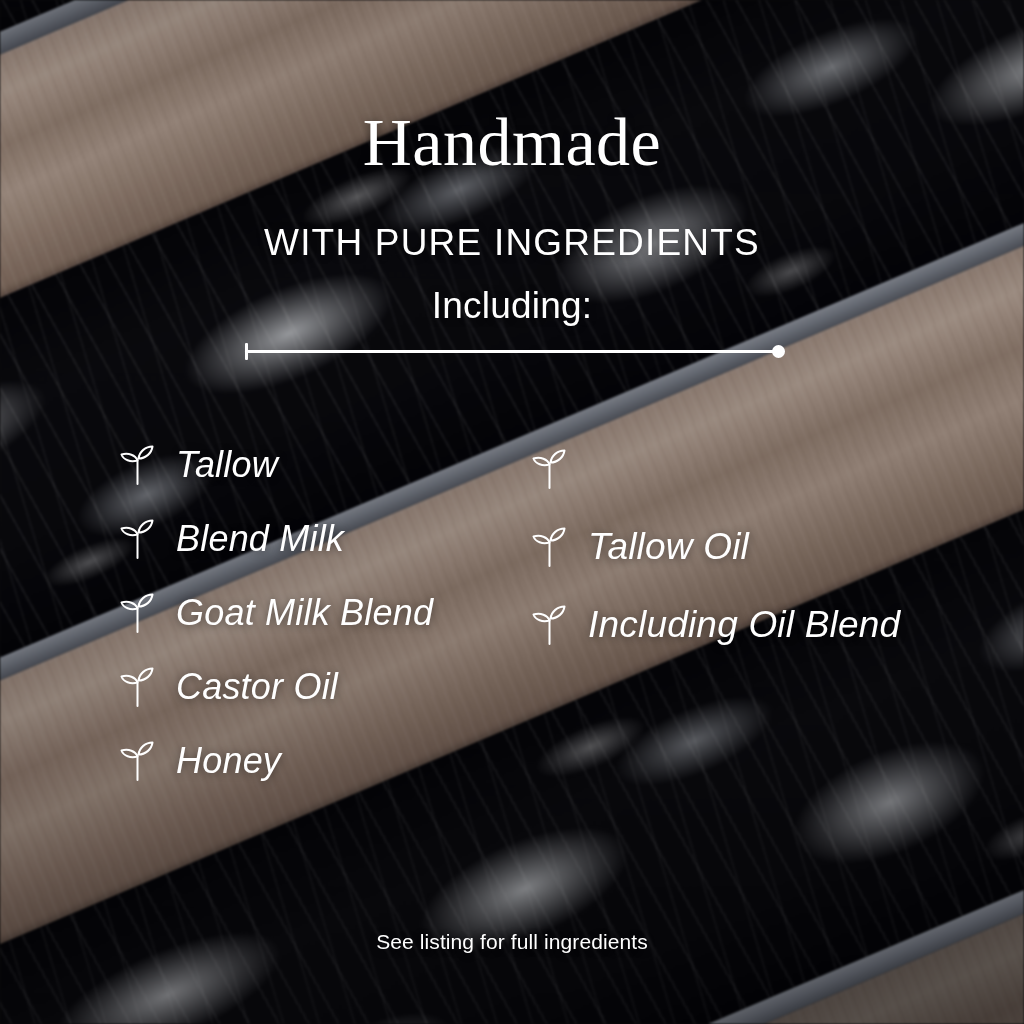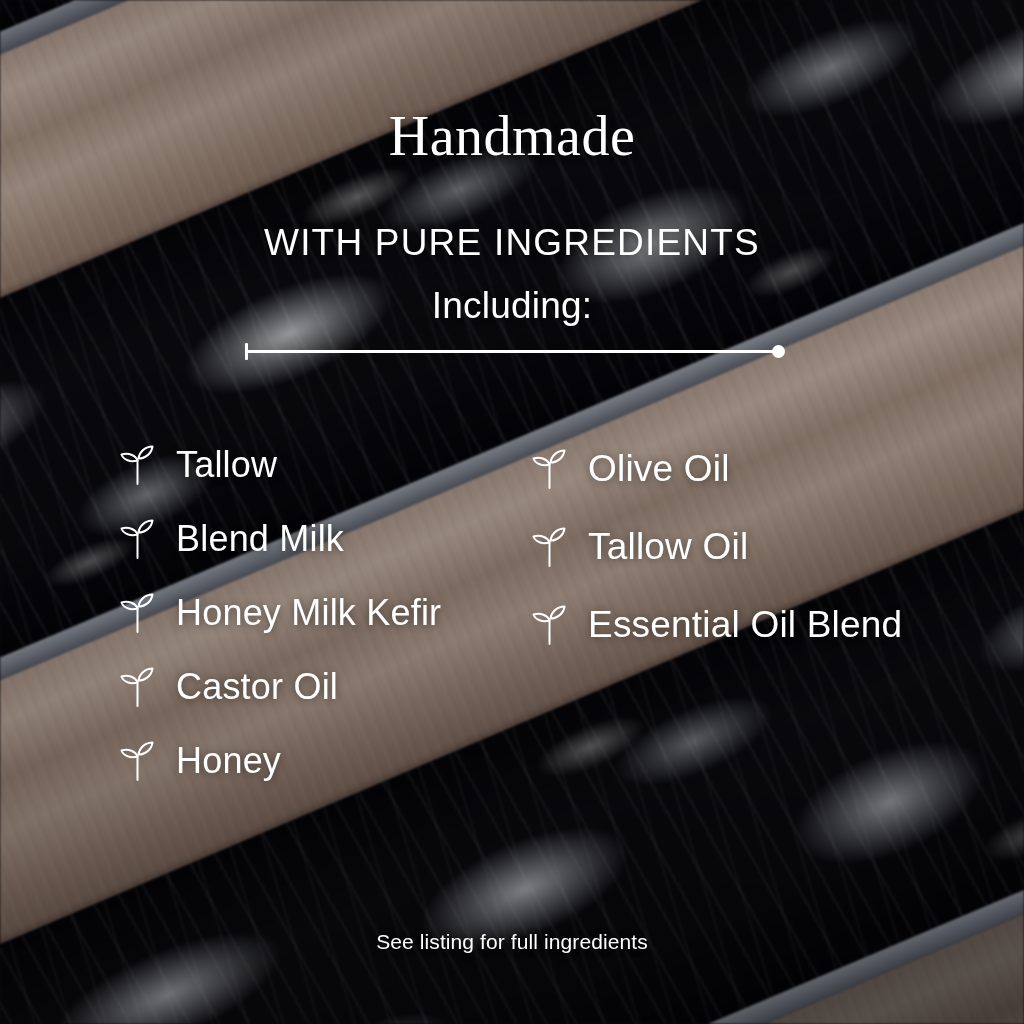--- a/index.html
+++ b/index.html
@@ -125,21 +125,21 @@
   #content {
     position:absolute; inset:0;
     color:#fff;
     text-shadow:0 1px 8px rgba(0,0,0,.45);
   }
 
   #title {
     position:absolute; top:108px; left:0; width:100%;
     text-align:center;
     font-family:"Liberation Serif", serif;
-    font-size:56px;
+    font-size:68px;
     line-height:1;
     font-weight:400;
     letter-spacing:.5px;
   }
 
   #subtitle {
     position:absolute; top:222px; left:0; width:100%;
     text-align:center;
     font-size:37px;
     letter-spacing:1.2px;
@@ -184,20 +184,21 @@
   }
   #col-left .ing  { height:74px; }
   #col-right .ing { height:78px; }
 
   .sprout { flex:0 0 auto; width:40px; height:44px; display:block; }
   .ing-label {
     font-size:36px;
     font-weight:300;
     letter-spacing:.2px;
     white-space:nowrap;
+    font-style:italic;
   }
   #col-right .ing-label { font-size:37px; }
 
   #footnote {
     position:absolute; top:930px; left:0; width:100%;
     text-align:center;
     font-size:21px;
     font-weight:400;
     letter-spacing:.1px;
   }
@@ -263,21 +264,21 @@
             <path d="M20.5 15.5 C21.5 8.5 27.5 3.5 34.5 3.5 C33.5 10.5 27.5 15.5 20.5 15.5 Z"></path>
           </svg>
           <span class="ing-label">Blend Milk</span>
         </div>
         <div class="ing">
           <svg class="sprout" viewBox="0 0 40 44" fill="none" stroke="#ffffff" stroke-width="2" stroke-linecap="round" stroke-linejoin="round">
             <path d="M19.5 16.5 V41"></path>
             <path d="M19.5 17.5 C12.5 19.5 5.5 17 3.5 11.5 C10.5 9.5 17.5 12 19.5 17.5 Z"></path>
             <path d="M20.5 15.5 C21.5 8.5 27.5 3.5 34.5 3.5 C33.5 10.5 27.5 15.5 20.5 15.5 Z"></path>
           </svg>
-          <span class="ing-label">Honey Milk Kefir</span>
+          <span class="ing-label">Goat Milk Blend</span>
         </div>
         <div class="ing">
           <svg class="sprout" viewBox="0 0 40 44" fill="none" stroke="#ffffff" stroke-width="2" stroke-linecap="round" stroke-linejoin="round">
             <path d="M19.5 16.5 V41"></path>
             <path d="M19.5 17.5 C12.5 19.5 5.5 17 3.5 11.5 C10.5 9.5 17.5 12 19.5 17.5 Z"></path>
             <path d="M20.5 15.5 C21.5 8.5 27.5 3.5 34.5 3.5 C33.5 10.5 27.5 15.5 20.5 15.5 Z"></path>
           </svg>
           <span class="ing-label">Castor Oil</span>
         </div>
         <div class="ing">
@@ -289,35 +290,34 @@
           <span class="ing-label">Honey</span>
         </div>
       </div>
     <div class="col" id="col-right">
         <div class="ing">
           <svg class="sprout" viewBox="0 0 40 44" fill="none" stroke="#ffffff" stroke-width="2" stroke-linecap="round" stroke-linejoin="round">
             <path d="M19.5 16.5 V41"></path>
             <path d="M19.5 17.5 C12.5 19.5 5.5 17 3.5 11.5 C10.5 9.5 17.5 12 19.5 17.5 Z"></path>
             <path d="M20.5 15.5 C21.5 8.5 27.5 3.5 34.5 3.5 C33.5 10.5 27.5 15.5 20.5 15.5 Z"></path>
           </svg>
-          <span class="ing-label">Olive Oil</span>
         </div>
         <div class="ing">
           <svg class="sprout" viewBox="0 0 40 44" fill="none" stroke="#ffffff" stroke-width="2" stroke-linecap="round" stroke-linejoin="round">
             <path d="M19.5 16.5 V41"></path>
             <path d="M19.5 17.5 C12.5 19.5 5.5 17 3.5 11.5 C10.5 9.5 17.5 12 19.5 17.5 Z"></path>
             <path d="M20.5 15.5 C21.5 8.5 27.5 3.5 34.5 3.5 C33.5 10.5 27.5 15.5 20.5 15.5 Z"></path>
           </svg>
           <span class="ing-label">Tallow Oil</span>
         </div>
         <div class="ing">
           <svg class="sprout" viewBox="0 0 40 44" fill="none" stroke="#ffffff" stroke-width="2" stroke-linecap="round" stroke-linejoin="round">
             <path d="M19.5 16.5 V41"></path>
             <path d="M19.5 17.5 C12.5 19.5 5.5 17 3.5 11.5 C10.5 9.5 17.5 12 19.5 17.5 Z"></path>
             <path d="M20.5 15.5 C21.5 8.5 27.5 3.5 34.5 3.5 C33.5 10.5 27.5 15.5 20.5 15.5 Z"></path>
           </svg>
-          <span class="ing-label">Essential Oil Blend</span>
+          <span class="ing-label">Including Oil Blend</span>
         </div>
       </div>
 
     <div id="footnote">See listing for full ingredients</div>
   </div>
 </div>
 
 </body></html>

